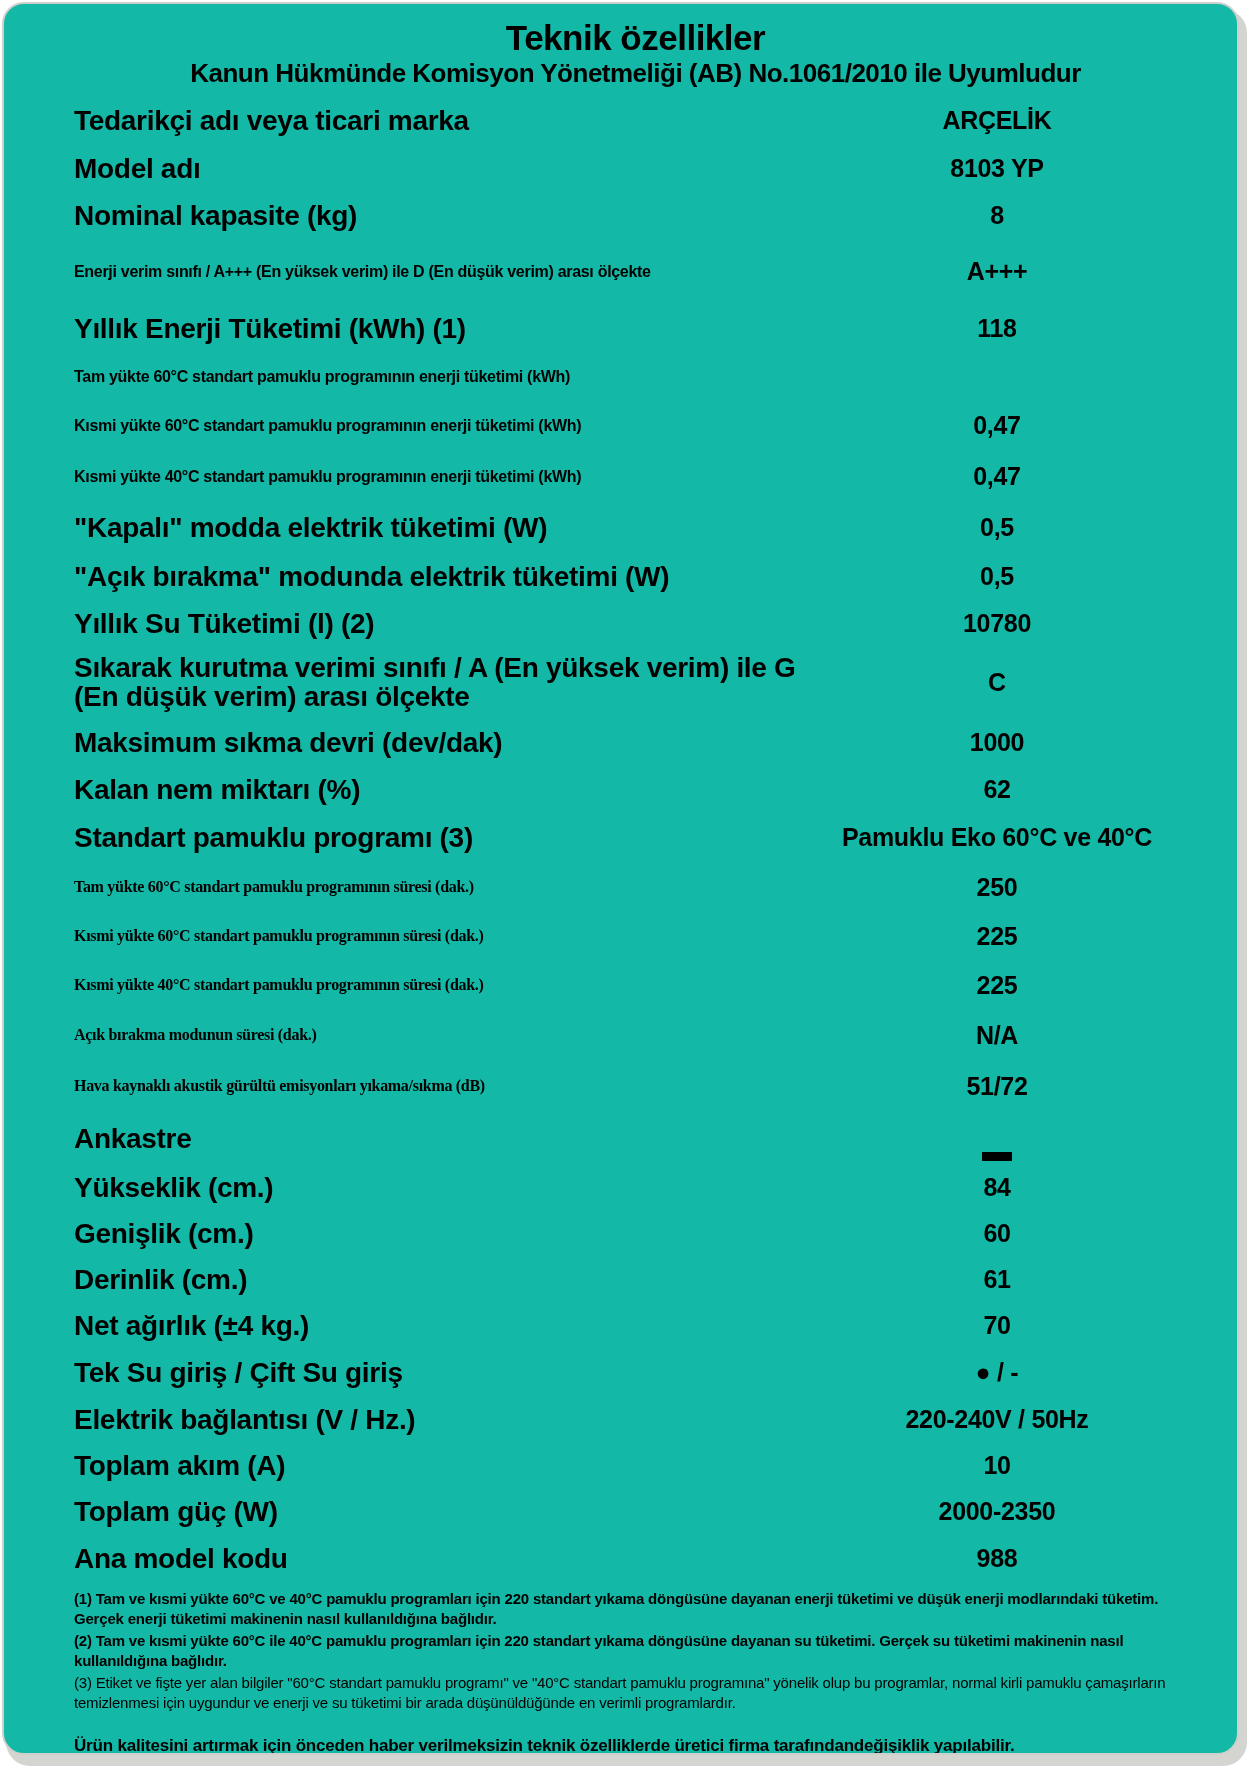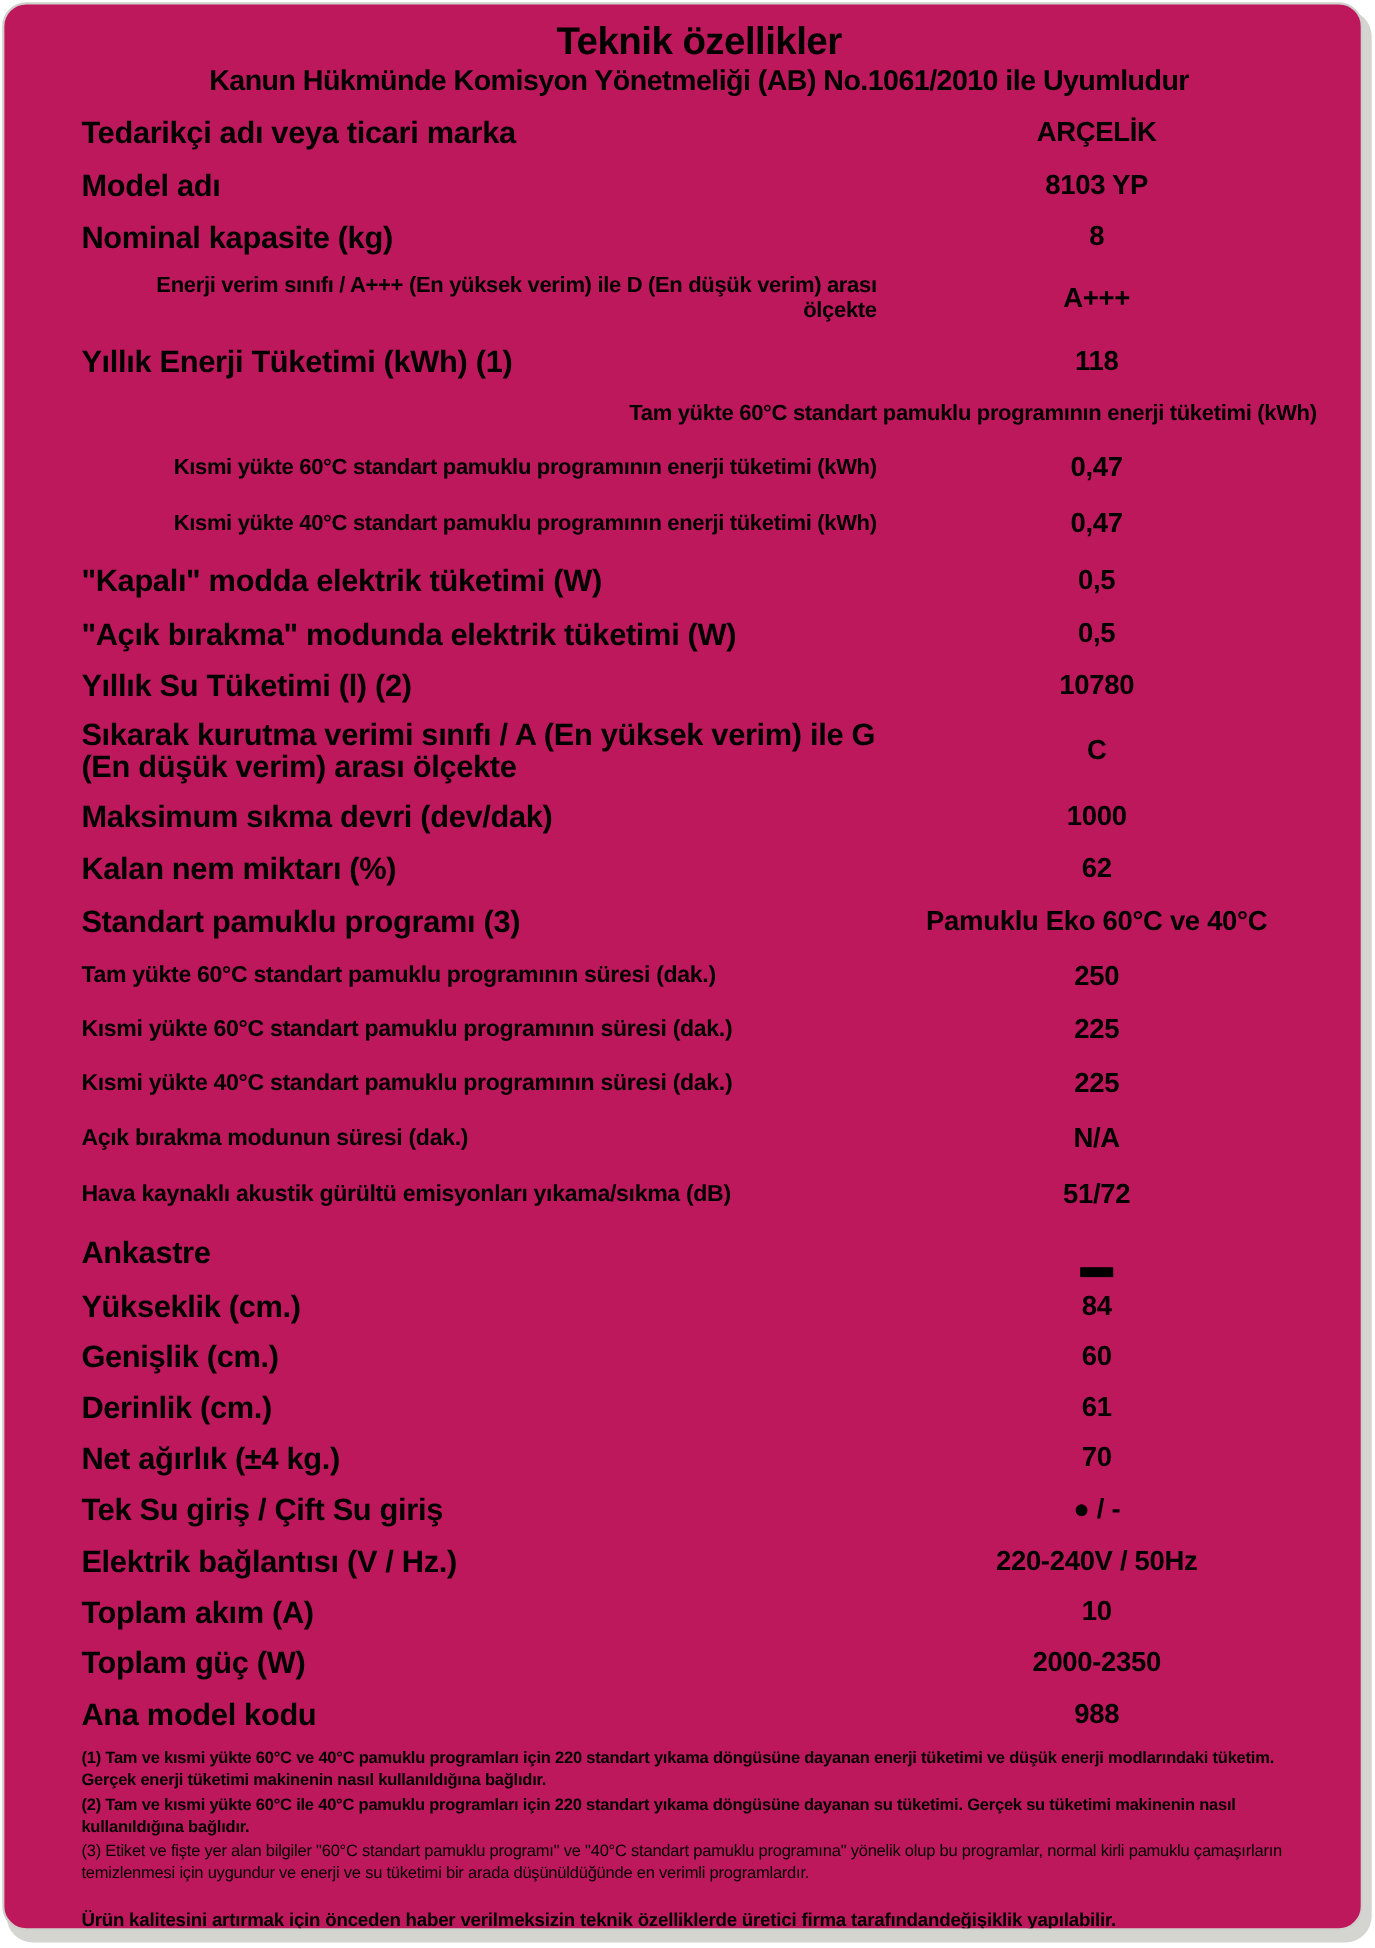--- a/index.html
+++ b/index.html
@@ -11,21 +11,21 @@
     font-family: "Liberation Sans", sans-serif;
     color: #000000;
   }
   .card {
     position: absolute;
     top: 2px;
     left: 2px;
     width: 1237px;
     height: 1753px;
     box-sizing: border-box;
-    background: #be185d;
+    background: #14b8a6;
     border: 2px solid #cfcfcb;
     border-radius: 22px;
     box-shadow: 6px 9px 0 2px #d4d4d0;
     padding: 14px 40px 0 70px;
     overflow: hidden;
   }
   .title {
     text-align: center;
     font-size: 35px;
     font-weight: 700;
@@ -47,22 +47,22 @@
   .row {
     display: flex;
     align-items: center;
   }
   .row-label {
     flex: 1 1 auto;
     font-weight: 700;
     letter-spacing: -0.3px;
   }
   .row-label.sz-lg { font-size: 28px; line-height: 29px; }
-  .row-label.sz-md { font-size: 21px; line-height: 26px; }
-  .row-label.sz-sm { font-size: 20px; line-height: 23px; text-align: right; }
+  .row-label.sz-md { font-size: 16px; line-height: 26px; font-family: Liberation Serif, serif; }
+  .row-label.sz-sm { font-size: 16px; line-height: 23px; }
   .row-value {
     flex: 0 0 400px;
     text-align: center;
     font-size: 25px;
     font-weight: 700;
     letter-spacing: -0.3px;
     align-self: stretch;
     display: flex;
     align-items: center;
     justify-content: center;

